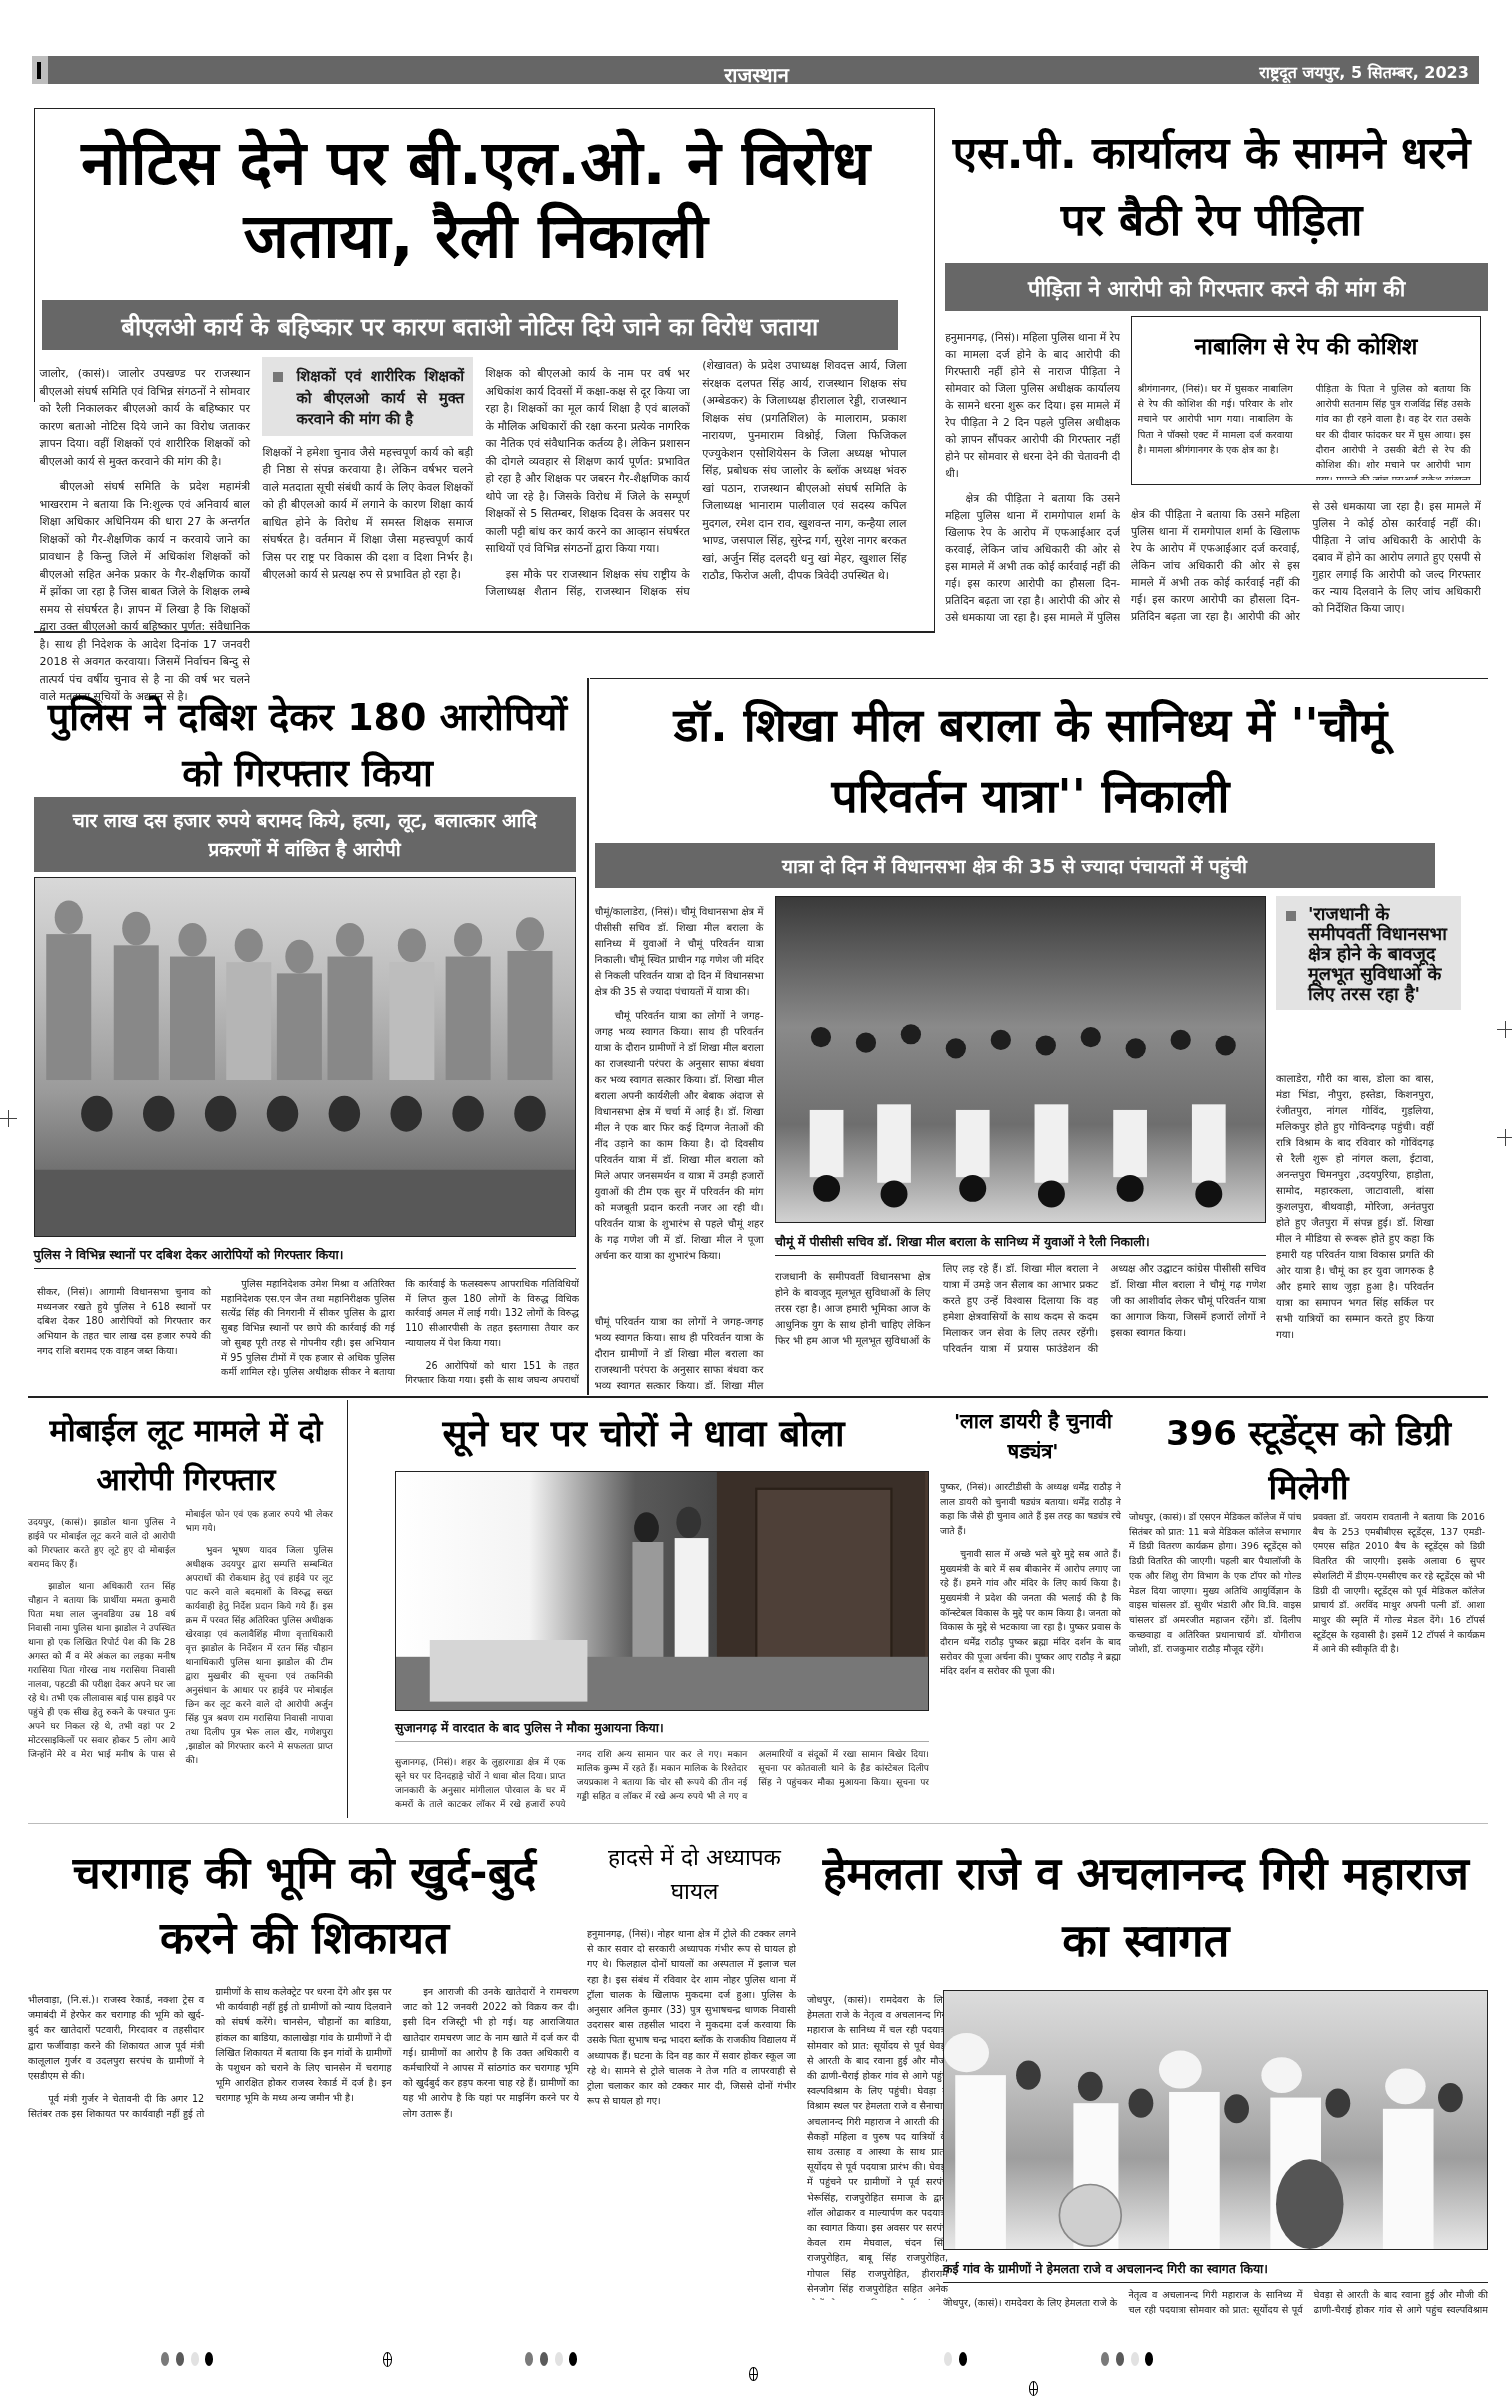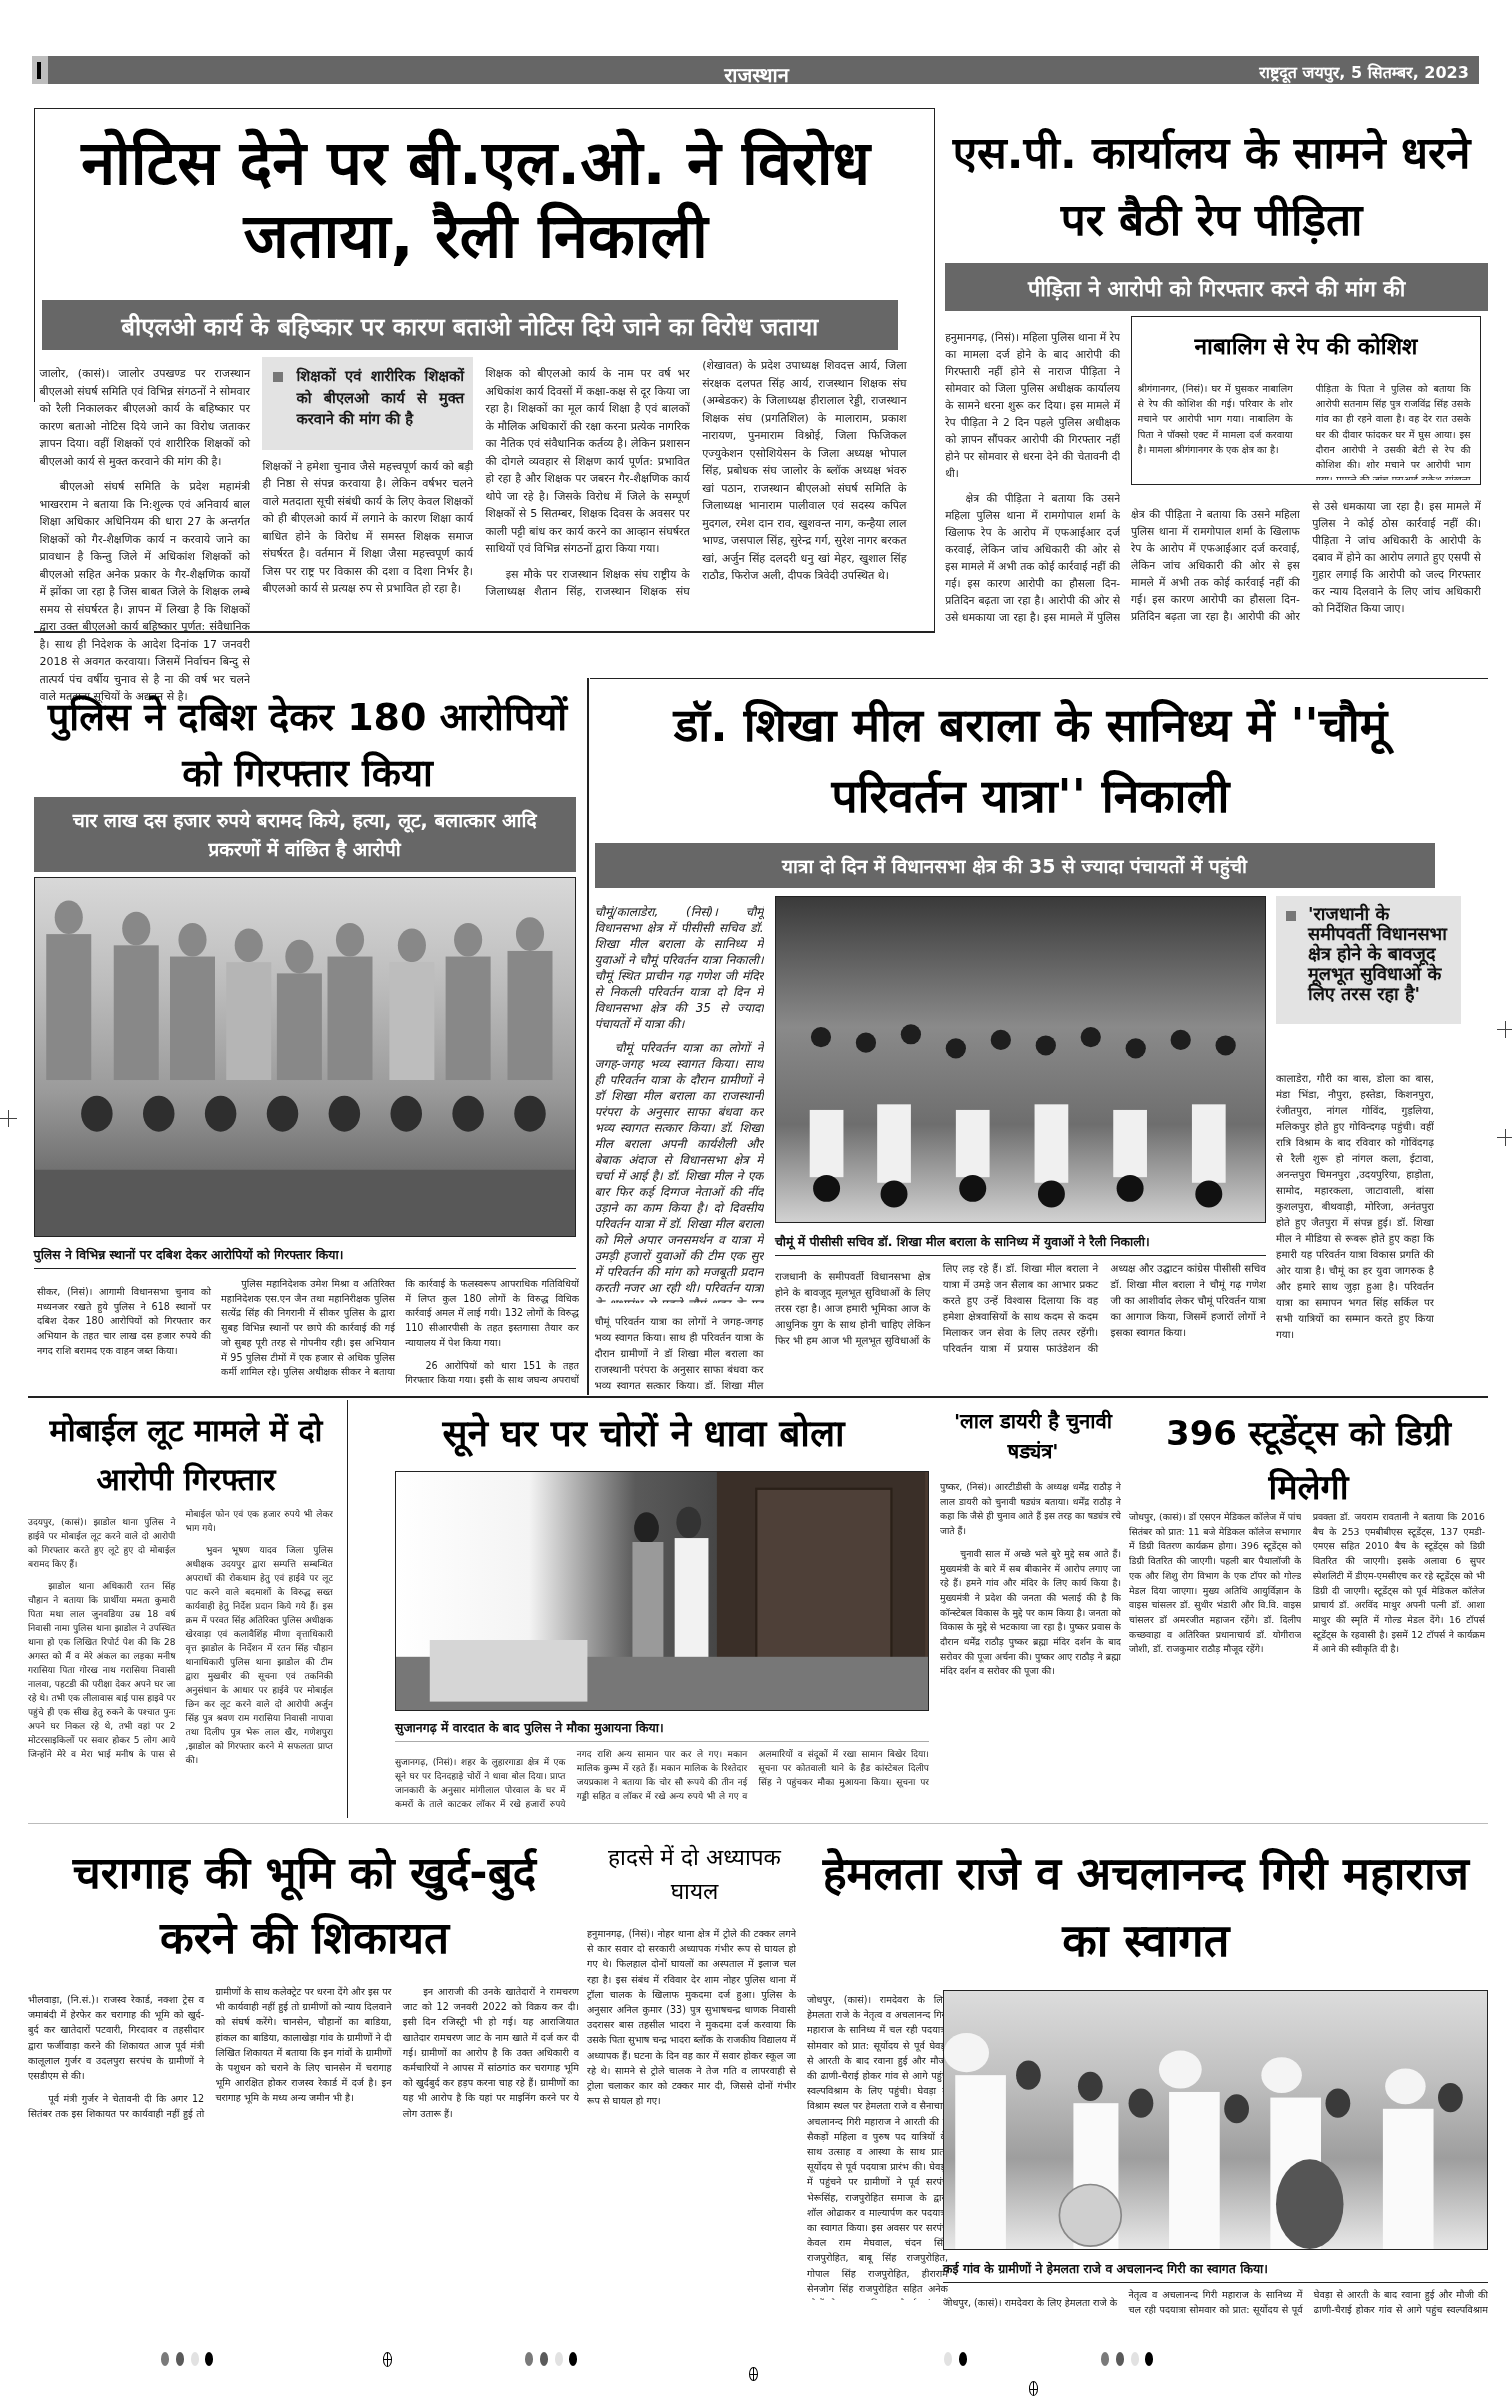--- a/index.html
+++ b/index.html
@@ -11,21 +11,21 @@
   .pagebar .pno span { position: absolute; left: 4.5px; top: 5.6px; width: 2.3px; height: 17px; border-left: 2.3px solid #000; border-right: 2.3px solid #000; }
   .pagebar .sec { position: absolute; left: 0; width: 100%; text-align: center; top: 5.1px; font-size: 20px; font-weight: bold; }
   .pagebar .dt { position: absolute; right: 10.2px; top: 5.1px; font-size: 16px; font-weight: bold; }
   .hl { font-family: "DejaVu Sans", sans-serif; font-weight: bold; text-align: center; color: #000; line-height: 1.18; }
   .band { background: #676767; color: #fff; font-weight: bold; text-align: center; display: flex; align-items: center; justify-content: center; }
   .cols { display: flex; gap: 12.4px; }
   .col { flex: 1; font-size: 11px; line-height: 17.5px; text-align: justify; color: #1a1a1a; font-family: "DejaVu Sans", sans-serif; }
   .col p { text-indent: 0; margin-top: 8px; }
   .col p + p { text-indent: 20.3px; }
   .box { border: 1.7px solid #222; }
-  .pull { background: #e3e3e3; font-weight: bold; font-size: 14.7px; line-height: 21.5px; padding: 8px 9px 20px 34px; position: relative; }
+  .pull { background: #e3e3e3; font-weight: bold; font-size: 14.7px; line-height: 21.5px; padding: 8px 9px 6px 34px; position: relative; }
   .pull::before { content: ""; position: absolute; left: 10.2px; top: 14.7px; width: 10.2px; height: 10.2px; background: #777; }
   .photo { border: 1.7px solid #222; overflow: hidden; }
   .caption { font-size: 12.4px; font-weight: bold; color: #111; padding: 5.6px 0 5.6px 0; border-bottom: 1.7px solid #222; }
   .vrule { position: absolute; width: 1.7px; background: #222; }
   .hrule { position: absolute; height: 1.7px; background: #222; }
   .dots { display: flex; gap: 6.8px; align-items: center; }
   .dot { width: 8px; height: 13.6px; border-radius: 50%; }
   .reg { width: 9px; height: 14.7px; border: 1.1px solid #000; border-radius: 50%; position: relative; }
   .reg::before { content: ""; position: absolute; left: 3.4px; top: 0; width: 0.8px; height: 100%; background: #000; }
   .reg::after { content: ""; position: absolute; left: 0; top: 6.2px; width: 100%; height: 0.8px; background: #000; }
@@ -134,21 +134,21 @@
       <p>पुलिस महानिदेशक उमेश मिश्रा व अतिरिक्त महानिदेशक एस.एन जैन तथा महानिरीक्षक पुलिस सत्येंद्र सिंह की निगरानी में सीकर पुलिस के द्वारा सुबह विभिन्न स्थानों पर छापे की कार्रवाई की गई जो सुबह पूरी तरह से गोपनीय रही। इस अभियान में 95 पुलिस टीमों में एक हजार से अधिक पुलिस कर्मी शामिल रहे। पुलिस अधीक्षक सीकर ने बताया कि कार्रवाई के फलस्वरूप आपराधिक गतिविधियों में लिप्त कुल 180 लोगों के विरुद्ध विधिक कार्रवाई अमल में लाई गयी। 132 लोगों के विरुद्ध 110 सीआरपीसी के तहत इस्तगासा तैयार कर न्यायालय में पेश किया गया।</p>
       <p>26 आरोपियों को धारा 151 के तहत गिरफ्तार किया गया। इसी के साथ जघन्य अपराधों में लिप्त पांच उन्हें को तथा सामान्य प्रवृति के अपराधों में दो अपराधियों एवं 6 स्थाई वारंटियों व एक भगोड़े को गिरफ्तार किया गया। इसके अलावा धारा 38 पुलिस एक्ट के तहत चार वाहन जब्त किये गये। इसी के साथ चार लाख दस हजार रुपये बरामद किये गये। इस कार्रवाई में पुलिस ने अभियान के दौरान विजेंद्र ओला गुरु उपाधीक्षक ओला, संजू पुत्र पूर्णचंद, विजय सिंह उर्फ टोनी, राजवीर सिंह पुत्र सुभाराम, अजीत कुमार पुत्र धर्माराम, नरेश प्रजापत पुत्र किशनलाल, अशोक कुमार पुत्र राजेंद्र कुमार, व सज्जन बोर उर्फ सजना पत्नी रुम, सतवीर जाट को गिरफ्तार किया गया।</p>
     </div>
   </div>
 </div>
 <div class="vrule" style="left:587px; top:678px; height:717px;"></div>
 
 <div class="abs" style="left:590px; top:678px; width:898px; height:717px; border-top:1.7px solid #222;">
   <div class="hl" style="position:absolute; left:17px; top:11.3px; width:847px; font-size:46px; line-height:71px;">डॉ. शिखा मील बराला के सानिध्य में ''चौमूं परिवर्तन यात्रा'' निकाली</div>
   <div class="band" style="position:absolute; left:4.5px; top:164px; width:840px; height:45px; font-size:19px;">यात्रा दो दिन में विधानसभा क्षेत्र की 35 से ज्यादा पंचायतों में पहुंची</div>
-  <div class="col" style="position:absolute; left:4.5px; top:217px; width:169px; height:407px; overflow:hidden; font-size:12px; line-height:16px;font-style:italic;">
+  <div class="col" style="position:absolute; left:4.5px; top:217px; width:169px; height:407px; overflow:hidden; font-size:10px; line-height:16px;">
     <p>चौमूं/कालाडेरा, (निसं)। चौमूं विधानसभा क्षेत्र में पीसीसी सचिव डॉ. शिखा मील बराला के सानिध्य में युवाओं ने चौमूं परिवर्तन यात्रा निकाली। चौमूं स्थित प्राचीन गढ़ गणेश जी मंदिर से निकली परिवर्तन यात्रा दो दिन में विधानसभा क्षेत्र की 35 से ज्यादा पंचायतों में यात्रा की।</p>
     <p>चौमूं परिवर्तन यात्रा का लोगों ने जगह-जगह भव्य स्वागत किया। साथ ही परिवर्तन यात्रा के दौरान ग्रामीणों ने डॉ शिखा मील बराला का राजस्थानी परंपरा के अनुसार साफा बंधवा कर भव्य स्वागत सत्कार किया। डॉ. शिखा मील बराला अपनी कार्यशैली और बेबाक अंदाज से विधानसभा क्षेत्र में चर्चा में आई है। डॉ. शिखा मील ने एक बार फिर कई दिग्गज नेताओं की नींद उड़ाने का काम किया है। दो दिवसीय परिवर्तन यात्रा में डॉ. शिखा मील बराला को मिले अपार जनसमर्थन व यात्रा में उमड़ी हजारों युवाओं की टीम एक सुर में परिवर्तन की मांग को मजबूती प्रदान करती नजर आ रही थी। परिवर्तन यात्रा के शुभारंभ से पहले चौमूं शहर के गढ़ गणेश जी में डॉ. शिखा मील ने पूजा अर्चना कर यात्रा का शुभारंभ किया।</p>
   </div>
   <div class="photo" style="position:absolute; left:185px; top:217px; width:491px; height:327px; background:linear-gradient(180deg,#3a3a3a 0%,#8a8a8a 40%,#6e6e6e 70%,#d2d2d2 100%);">
     <svg width="100%" height="100%" viewBox="0 0 870 580" preserveAspectRatio="none">
       <g fill="#1e1e1e">
         <circle cx="80" cy="250" r="18"></circle>
           <circle cx="160" cy="260" r="18"></circle>
           <circle cx="240" cy="245" r="18"></circle>
         <circle cx="320" cy="270" r="18"></circle>

